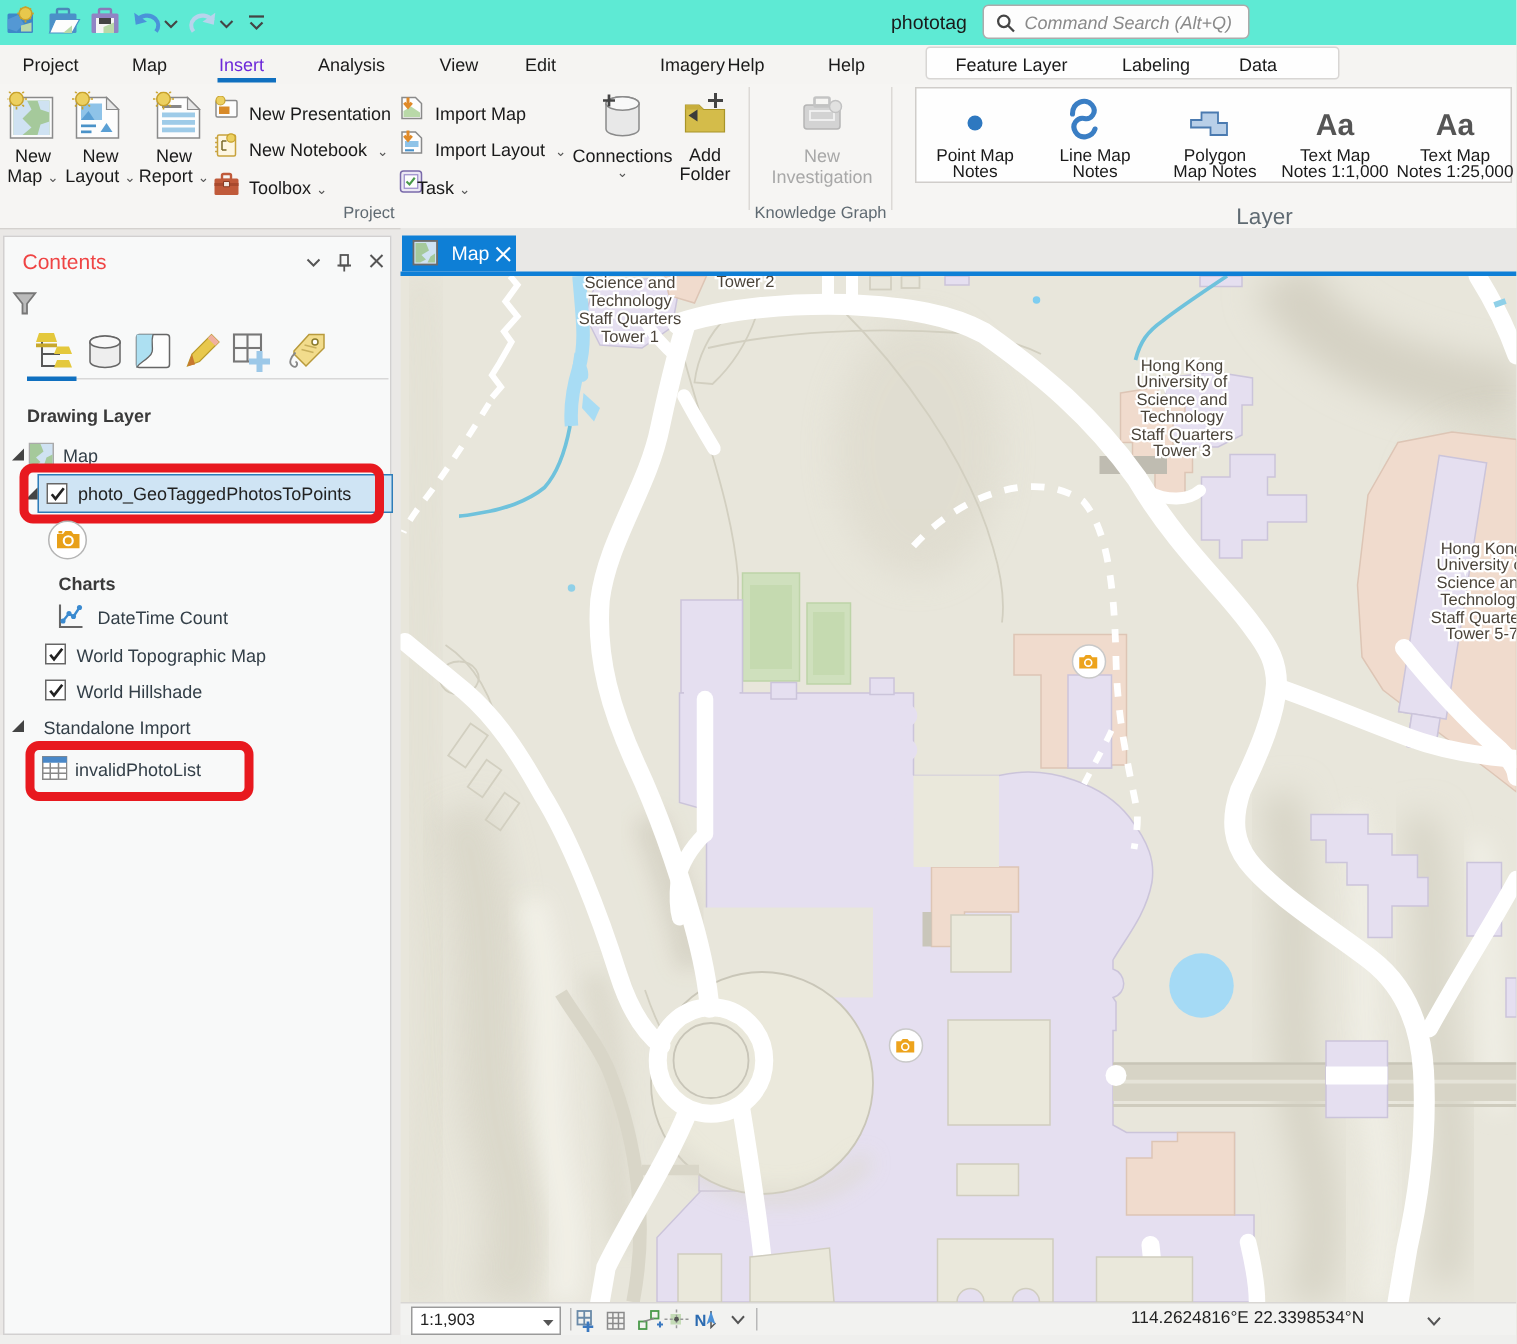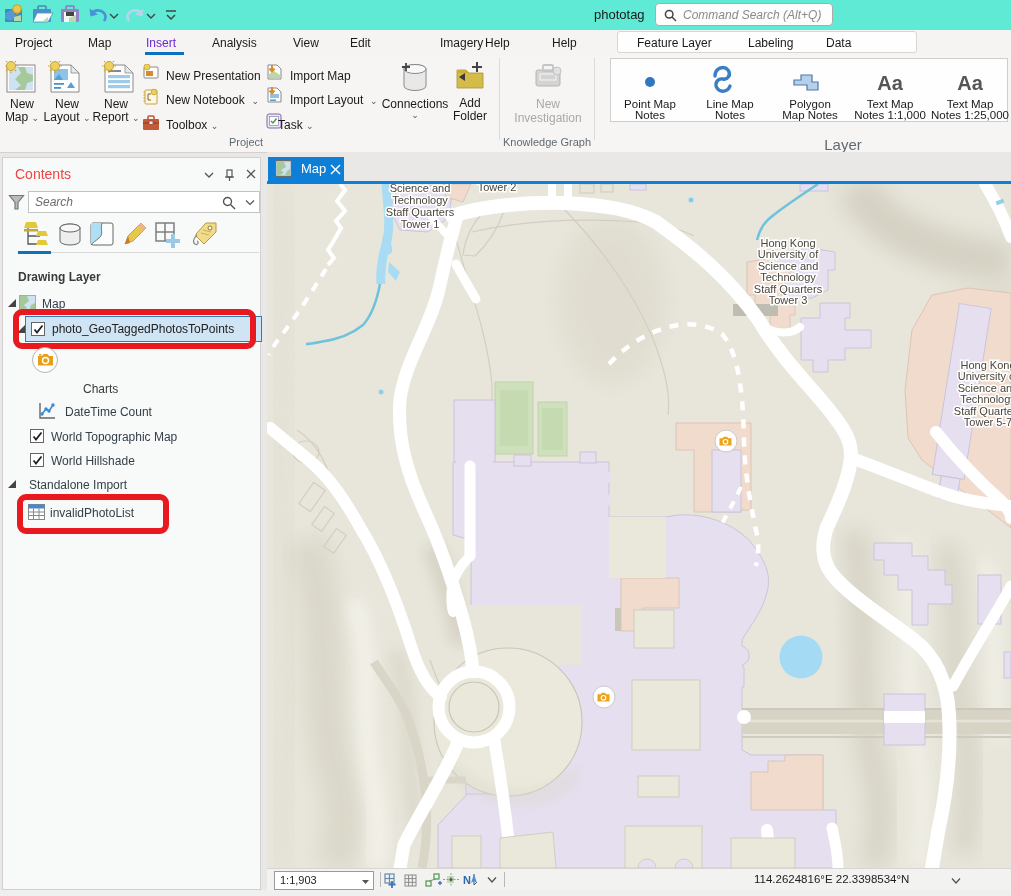--- a/index.html
+++ b/index.html
@@ -78,21 +78,21 @@
     <div class="abs" style="left:15px;top:6px;">Project</div>
     <div class="abs" style="left:88px;top:6px;">Map</div>
     <div class="abs" style="left:146px;top:6px;color:#6d28d9;">Insert</div>
     <div class="abs" style="left:145px;top:22px;width:39px;height:3px;background:#1070c0;"></div>
     <div class="abs" style="left:212px;top:6px;">Analysis</div>
     <div class="abs" style="left:293px;top:6px;">View</div>
     <div class="abs" style="left:350px;top:6px;">Edit</div>
     <div class="abs" style="left:404px;top:6px;margin-left:36px;">Imagery</div>
     <div class="abs" style="left:485px;top:6px;">Help</div>
     <div class="abs" style="left:552px;top:6px;">Help</div>
-    <div class="abs" style="left:617px;top:1px;width:300px;height:22px;background:#fefefe;border:1px solid #d8d6d4;border-radius:3px;box-sizing:border-box;">
+    <div class="abs" style="left:617px;top:1px;width:276px;height:22px;background:#fefefe;border:1px solid #d8d6d4;border-radius:3px;box-sizing:border-box;">
       <div class="abs" style="left:19px;top:4px;">Feature Layer</div>
       <div class="abs" style="left:130px;top:4px;">Labeling</div>
       <div class="abs" style="left:208px;top:4px;">Data</div>
     </div>
   </div>
   <div class="abs" id="ribbon" style="left:0;top:56px;width:1011px;height:96px;background:#f6f5f3;border-bottom:1px solid #d4d1ce;font-size:12px;color:#1a1a1a;">
 
     <svg class="abs" style="left:5px;top:5px;" width="130" height="34" viewBox="0 0 130 34">
       <g>
         <rect x="2" y="4" width="28" height="27" fill="#fbfbfb" stroke="#8a8a8a" stroke-width="1"></rect>
@@ -277,30 +277,20 @@
       <g stroke="#555" stroke-width="1.3">
         <line x1="44" y1="2" x2="52" y2="10"></line>
         <line x1="52" y1="2" x2="44" y2="10"></line>
       </g>
     </svg>
 
     <svg class="abs" style="left:5px;top:36px;" width="17" height="17" viewBox="0 0 17 17">
       <path d="M1.5 1.5 L15.5 1.5 L10 8.5 L10 15 L7 15 L7 8.5 Z" fill="#bbb" stroke="#777" stroke-width="1.2"></path>
     </svg>
 
-    <div class="abs" style="left:25px;top:33px;width:232px;height:22px;background:#fff;border:1px solid #c2c2c2;box-sizing:border-box;">
-      <div class="abs" style="left:6px;top:3px;font-style:italic;color:#6a6a6a;">Search</div>
-      <svg class="abs" style="left:193px;top:4px;" width="14" height="14" viewBox="0 0 14 14">
-        <circle cx="5.5" cy="5.5" r="4" fill="none" stroke="#555" stroke-width="1.4"></circle>
-        <line x1="8.5" y1="8.5" x2="13" y2="13" stroke="#555" stroke-width="1.4"></line>
-      </svg>
-      <svg class="abs" style="left:215px;top:7px;" width="12" height="8" viewBox="0 0 12 8">
-        <path d="M2 1.5 L6 5.5 L10 1.5" fill="none" stroke="#555" stroke-width="1.2"></path>
-      </svg>
-    </div>
 
     <svg class="abs" style="left:15px;top:62px;" width="200" height="30" viewBox="0 0 200 30">
       <g>
         <path d="M10 8 L10 24 L22 24 M10 16 L22 16" fill="none" stroke="#555" stroke-width="1.3"></path>
         <path d="M8 2 L18 2 L20 8 L6 8 Z" fill="#e4c83c"></path>
         <rect x="6" y="9" width="14" height="2.5" fill="#c8a82c"></rect>
         <path d="M20 12 L28 12 L30 17 L18 17 Z" fill="#e4c83c" transform="translate(0,-1)"></path>
         <path d="M20 20 L28 20 L30 25 L18 25 Z" fill="#e4c83c"></path>
       </g>
       <g transform="translate(38,0)">
@@ -361,21 +351,21 @@
 
     <div class="abs" style="left:10px;top:151px;width:243px;height:40px;border:6px solid #e8191f;border-radius:9px;box-sizing:border-box;"></div>
 
     <div class="abs" style="left:29px;top:189px;width:26px;height:26px;background:#fff;border:1px solid #b5b5b5;border-radius:50%;box-sizing:border-box;"></div>
     <svg class="abs" style="left:34px;top:195px;" width="17" height="14" viewBox="0 0 17 14">
       <path d="M1 3 L5 3 L6.5 1 L10.5 1 L12 3 L16 3 L16 12.5 L1 12.5 Z" fill="#e8a019"></path>
       <rect x="2" y="1" width="2.5" height="1.6" fill="#e8a019"></rect>
       <circle cx="8.5" cy="7.5" r="3" fill="none" stroke="#fff" stroke-width="1.4"></circle>
     </svg>
 
-    <div class="abs" style="left:36px;top:224px;font-weight:normal;color:#3a3a3a;margin-left:44px;">Charts</div>
+    <div class="abs" style="left:36px;top:224px;font-weight:bold;color:#3a3a3a;">Charts</div>
 
     <svg class="abs" style="left:35px;top:244px;" width="18" height="18" viewBox="0 0 18 18">
       <path d="M2 1 L2 16 L17 16" stroke="#666" stroke-width="1.4" fill="none"></path>
       <path d="M4 12 L8 7 L11 9 L15 3" stroke="#3a8ad0" stroke-width="1.6" fill="none"></path>
       <g fill="#3a8ad0">
         <circle cx="4" cy="12" r="1.7"></circle>
         <circle cx="8" cy="7" r="1.7"></circle>
         <circle cx="11" cy="9" r="1.7"></circle>
         <circle cx="15" cy="3" r="1.7"></circle>
       </g>

